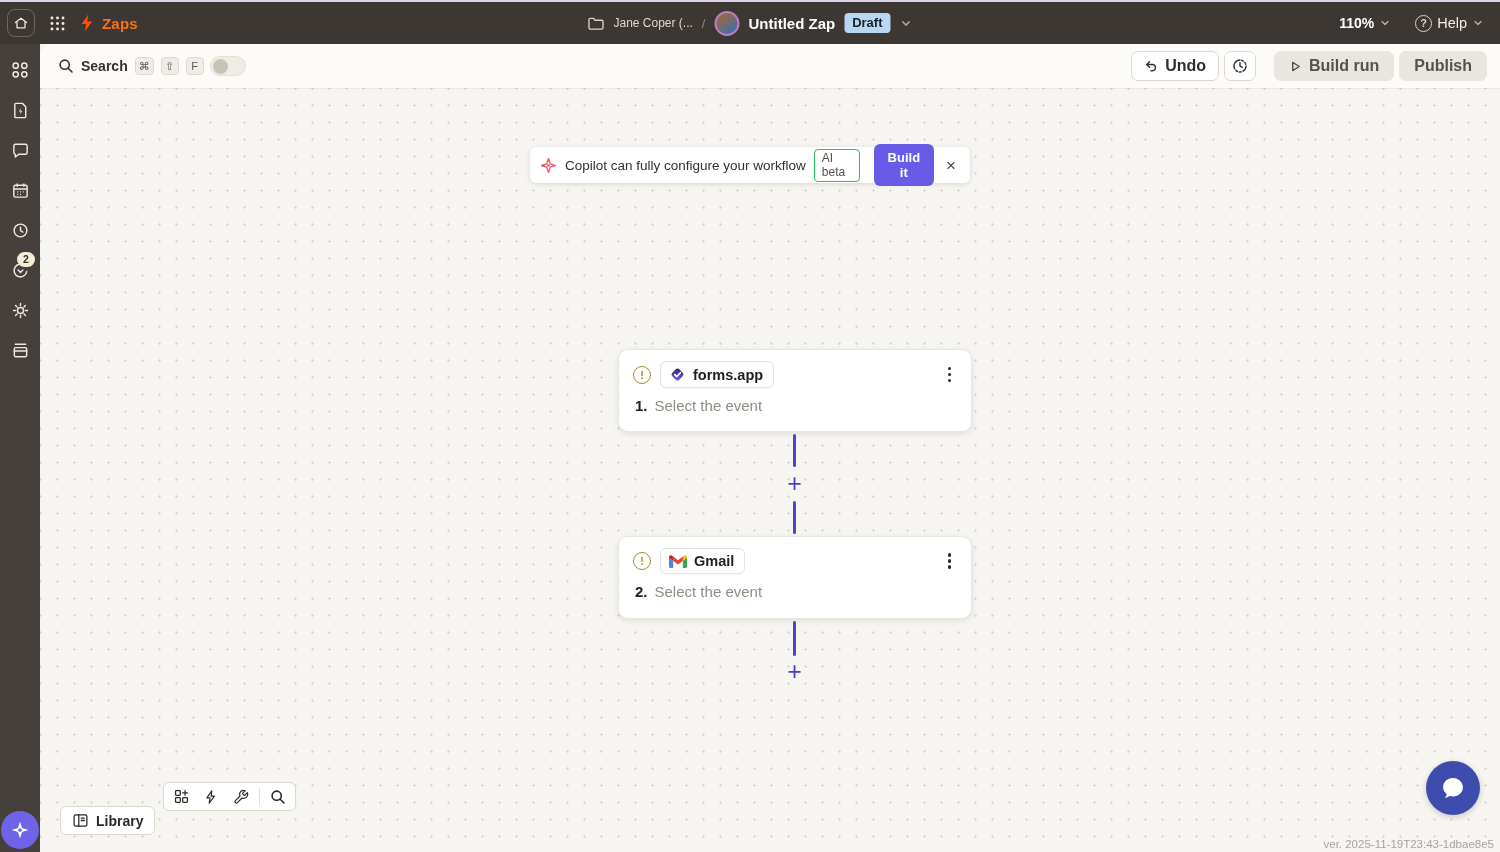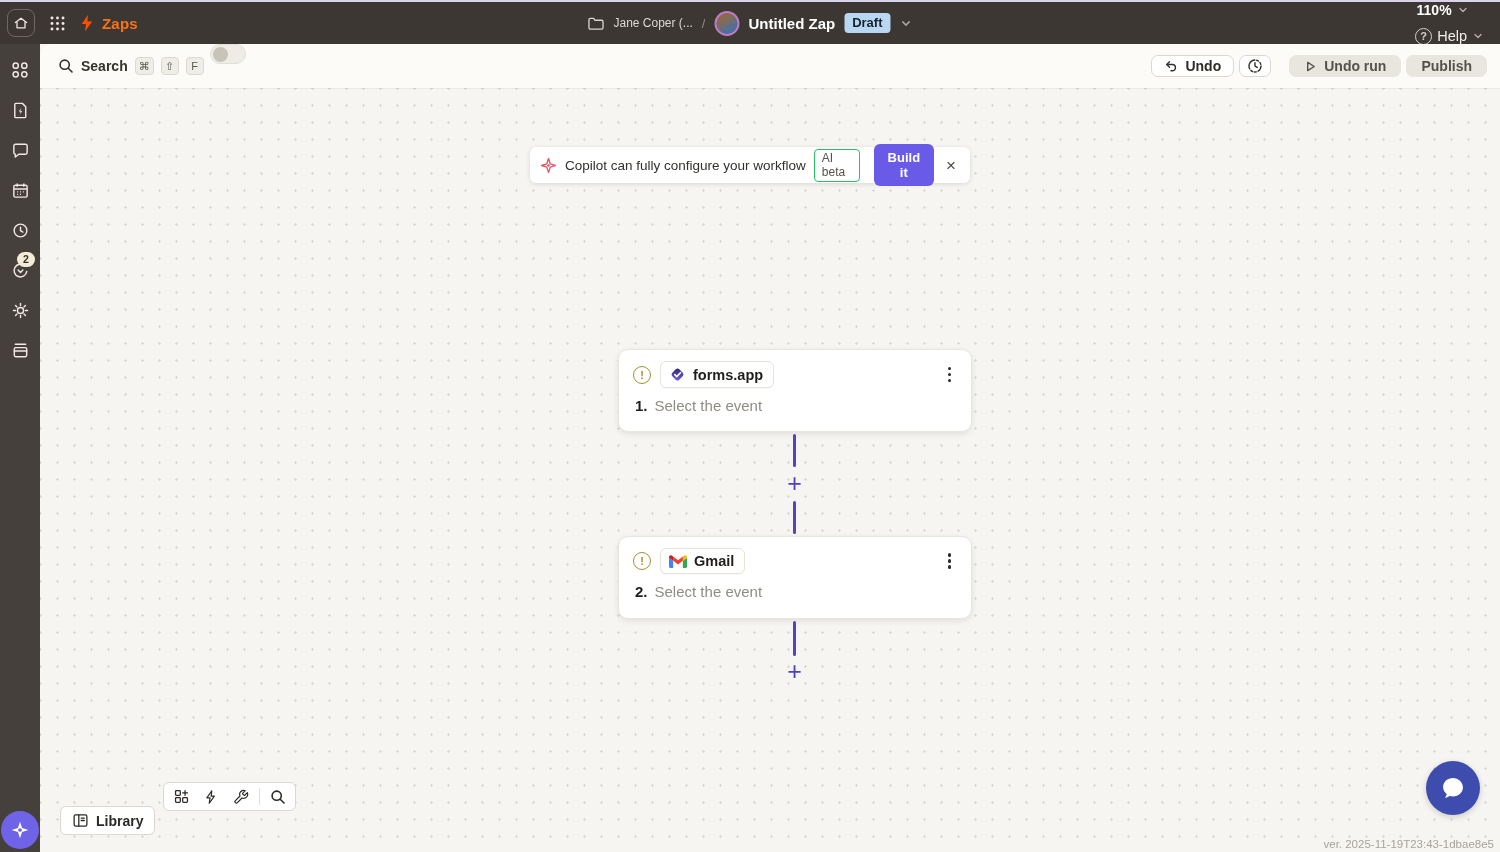--- a/index.html
+++ b/index.html
@@ -16,53 +16,53 @@
   .icon-btn { display:flex; align-items:center; justify-content:center; cursor:pointer; }
   .app-label { font-weight:bold; font-size:15px; color:#f97316; letter-spacing:.2px; }
   .hdr-center { position:absolute; left:50%; transform:translateX(-50%); display:flex; align-items:center; gap:9px; }
   .crumb-project { font-size:12px; color:#dcd8d3; white-space:nowrap; }
   .crumb-sep { font-size:13px; color:#8d8781; }
   .avatar { width:25px; height:25px; border-radius:50%; border:2px solid #c07bc6;
             background:linear-gradient(150deg,#8a6a4e 30%, #4d6f9e 75%); }
   .zap-name { font-weight:bold; font-size:15px; color:#fff; white-space:nowrap; }
   .draft-badge { background:#b9d7f1; color:#16222e; font-size:13px; font-weight:bold;
                  padding:2px 8px 3px; border-radius:4px; }
-  .hdr-right { margin-left:auto; display:flex; align-items:center; gap:10px; padding-right:16px;flex-direction:column; }
+  .hdr-right { margin-left:auto; display:flex; align-items:center; gap:10px; padding-right:16px; }
   .zoom-sel, .help-sel { display:flex; align-items:center; gap:5px; cursor:pointer; }
   .zoom-level { font-weight:bold; font-size:14px; color:#fff; }
   .help-label { font-size:14.5px; color:#f0ede9; }
   .q-circle { width:17px; height:17px; border:1.4px solid #d6d2cd; border-radius:50%;
               font-size:11px; font-weight:bold; color:#d6d2cd; display:flex; align-items:center; justify-content:center; }
 
   
   .sidebar { position:absolute; top:44px; left:0; bottom:0; width:40px; background:#46403c; z-index:3; }
   .side-icons { display:flex; flex-direction:column; align-items:center; padding-top:16px; gap:20px; }
   .side-icon { position:relative; width:20px; height:20px; color:#efe9e1; cursor:pointer;
                display:flex; align-items:center; justify-content:center; }
   .count-badge { position:absolute; top:-8px; left:7px; background:#f4ecd4; color:#35302a;
                  border-radius:9px; font-size:10.5px; font-weight:bold; padding:1px 6px; line-height:13px; }
   .copilot-fab { position:absolute; left:1px; top:767px; width:38px; height:38px; border-radius:50%;
                  background:#6f63e8; display:flex; align-items:center; justify-content:center; cursor:pointer; }
 
   
   .content { position:absolute; top:44px; left:40px; right:0; bottom:0; background:#f7f6f2;
              border-top-left-radius:12px; overflow:hidden; }
   .editor-toolbar { position:absolute; top:0; left:0; right:0; height:44px; background:#fcfbf8;
-                    border-top-left-radius:12px; display:flex; 
+                    border-top-left-radius:12px; display:flex; align-items:center;
                     box-shadow:0 1px 0 rgba(0,0,0,.045); z-index:2; }
   .search-group { display:flex; align-items:center; gap:7px; padding-left:18px; cursor:pointer; color:#34322d; }
   .search-label { font-size:14px; font-weight:bold; color:#34322d; }
   .keycap { min-width:18px; height:18px; background:#efede7; border:1px solid #ddd9d1; border-radius:4px;
             font-size:11px; color:#5d5a52; display:flex; align-items:center; justify-content:center; padding:0 3px; }
   .toggle { width:36px; height:20px; background:#efece6; border:1px solid #e2dfd7; border-radius:10px;
             position:relative; margin-left:6px; cursor:pointer; }
   .toggle-knob { position:absolute; left:2px; top:1.5px; width:15px; height:15px; border-radius:50%; background:#c8c3b9; }
   .toolbar-right { margin-left:auto; display:flex; align-items:center; gap:5px; padding-right:13px; }
-  .btn { height:22px; display:flex; align-items:center; gap:7px; border-radius:7px;
-         font-size:14px; font-weight:bold; cursor:pointer; }
+  .btn { height:30px; display:flex; align-items:center; gap:7px; border-radius:7px;
+         font-size:16px; font-weight:bold; cursor:pointer; }
   .btn-outline { background:#fff; border:1px solid #dcd8d0; color:#2f2d28; padding:0 12px; }
   .btn-icon-only { width:32px; justify-content:center; padding:0; }
   .btn-gray { background:#e9e6df; color:#55524a; border:1px solid #e9e6df; padding:0 14px; }
   .btn-group-gap { width:8px; }
 
   
   .canvas { position:absolute; top:44px; left:0; right:0; bottom:0;
             background-color:#f6f5f1;
             background-image:radial-gradient(circle, #dcd9d2 1px, rgba(0,0,0,0) 1.15px);
             background-size:17px 17px; background-position:9px 9px; }
@@ -318,21 +318,21 @@
           </svg>
         </span>
       </div>
       <div class="btn-group-gap"></div>
       <div class="btn btn-gray">
         <span>
           <svg width="13" height="13" viewBox="0 0 14 14" fill="none" stroke="#55524a" stroke-width="1.5" stroke-linejoin="round">
             <path d="M4 2.6v8.8l7-4.4z"></path>
           </svg>
         </span>
-        <span>Undo run</span>
+        <span>Build run</span>
       </div>
       <div class="btn btn-gray">
         <span>Publish</span>
       </div>
     </div>
   </div>
 
   <div class="canvas">
 
     <div class="copilot-banner">

